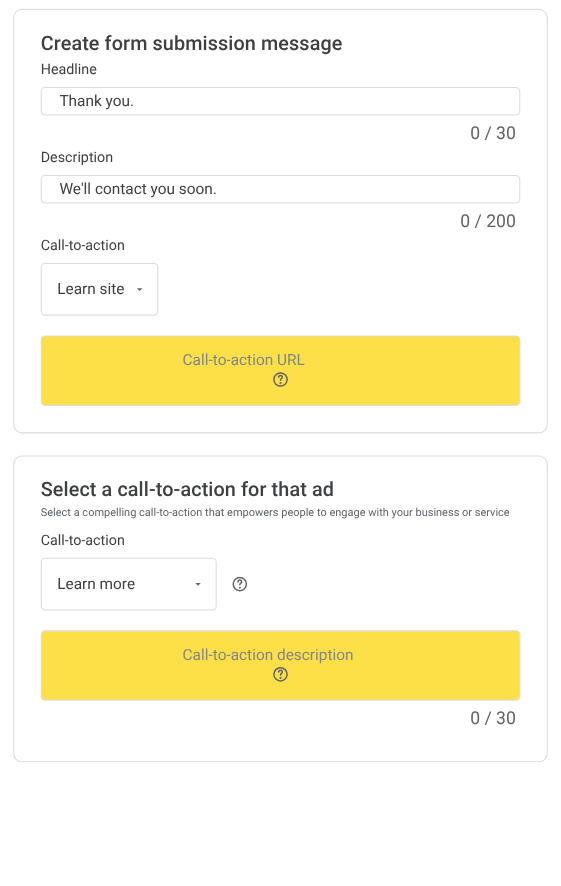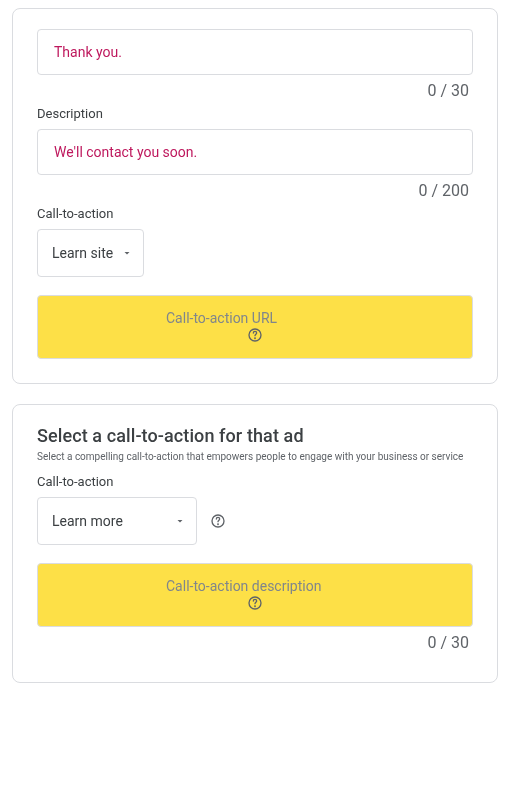--- a/index.html
+++ b/index.html
@@ -40,23 +40,23 @@
   .field-label {
     font-size: 13px;
     color: #3c4043;
     margin-top: 6px;
     margin-bottom: 8px;
   }
   .text-input {
     width: 100%;
     border: 1px solid #dadce0;
     border-radius: 4px;
-    padding: 14px 16px;
+    padding: 4px 16px;
     font-size: 14px;
-    color: #be185d;
+    color: #404040;
     outline: none;
     font-family: inherit;
     background: #fff;
   }
   .text-input::placeholder {
     color: #80868b;
   }
   .char-counter {
     text-align: right;
     font-size: 16px;
@@ -138,21 +138,23 @@
     margin-top: 18px;
   }
   .spacer-sm {
     margin-top: 10px;
   }
 </style>
 </head>
 <body>
 
 <div class="card">
-
+  <div class="card-title">Create form submission message</div>
+
+  <div class="field-label">Headline</div>
   <input class="text-input" type="text" value="Thank you." style="">
   <div class="char-counter">0 / 30</div>
 
   <div class="field-label">Description</div>
   <input class="text-input" type="text" value="We'll contact you soon." style="">
   <div class="char-counter">0 / 200</div>
 
   <div class="field-label">Call-to-action</div>
   <div class="dropdown">
     <span>Learn site</span>

